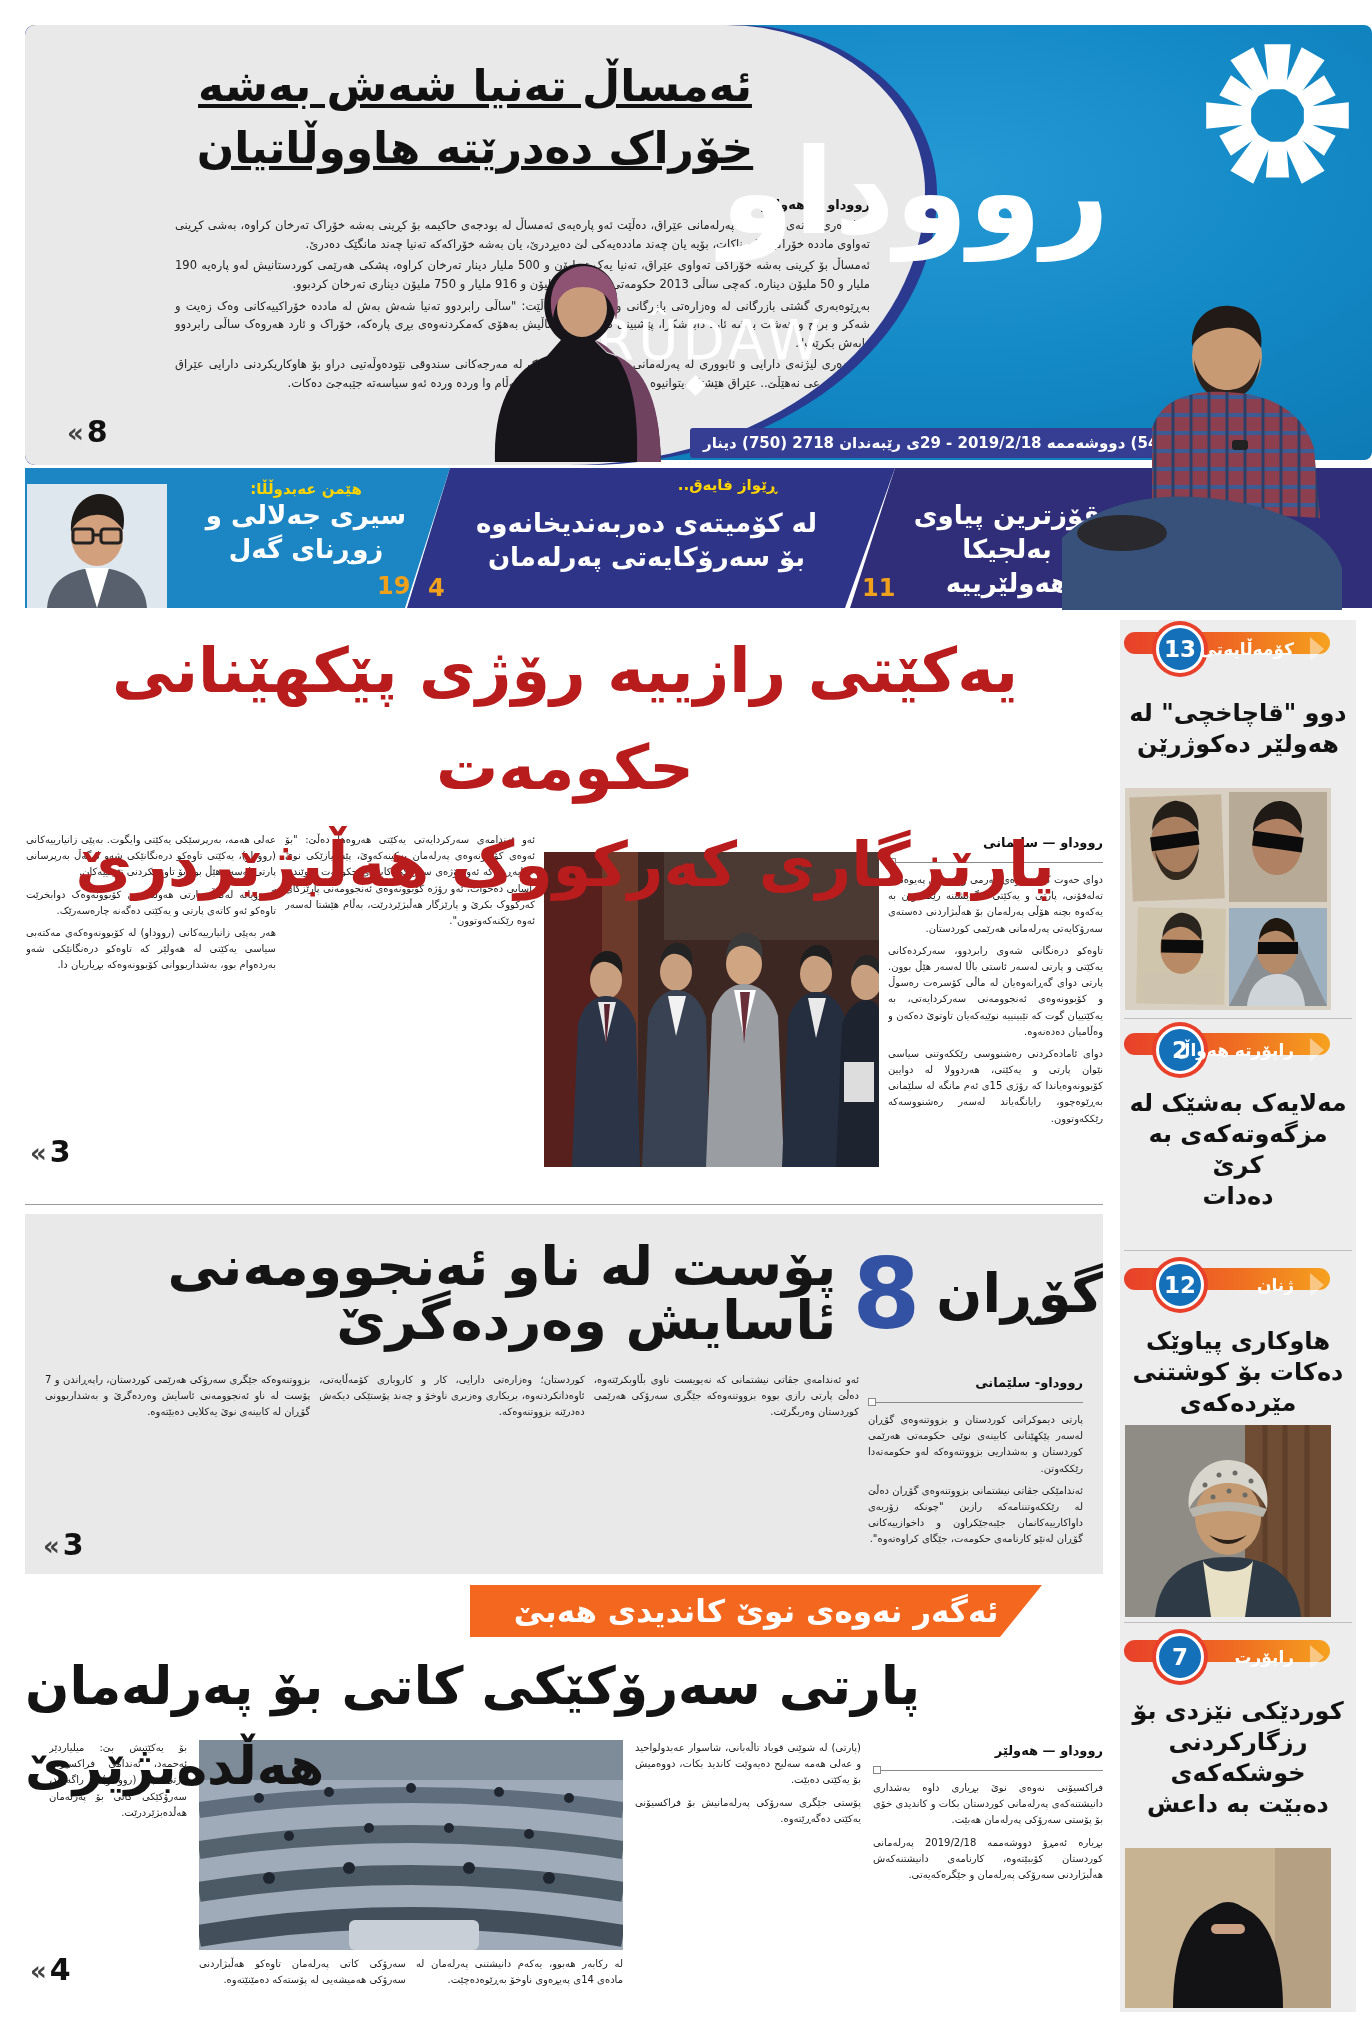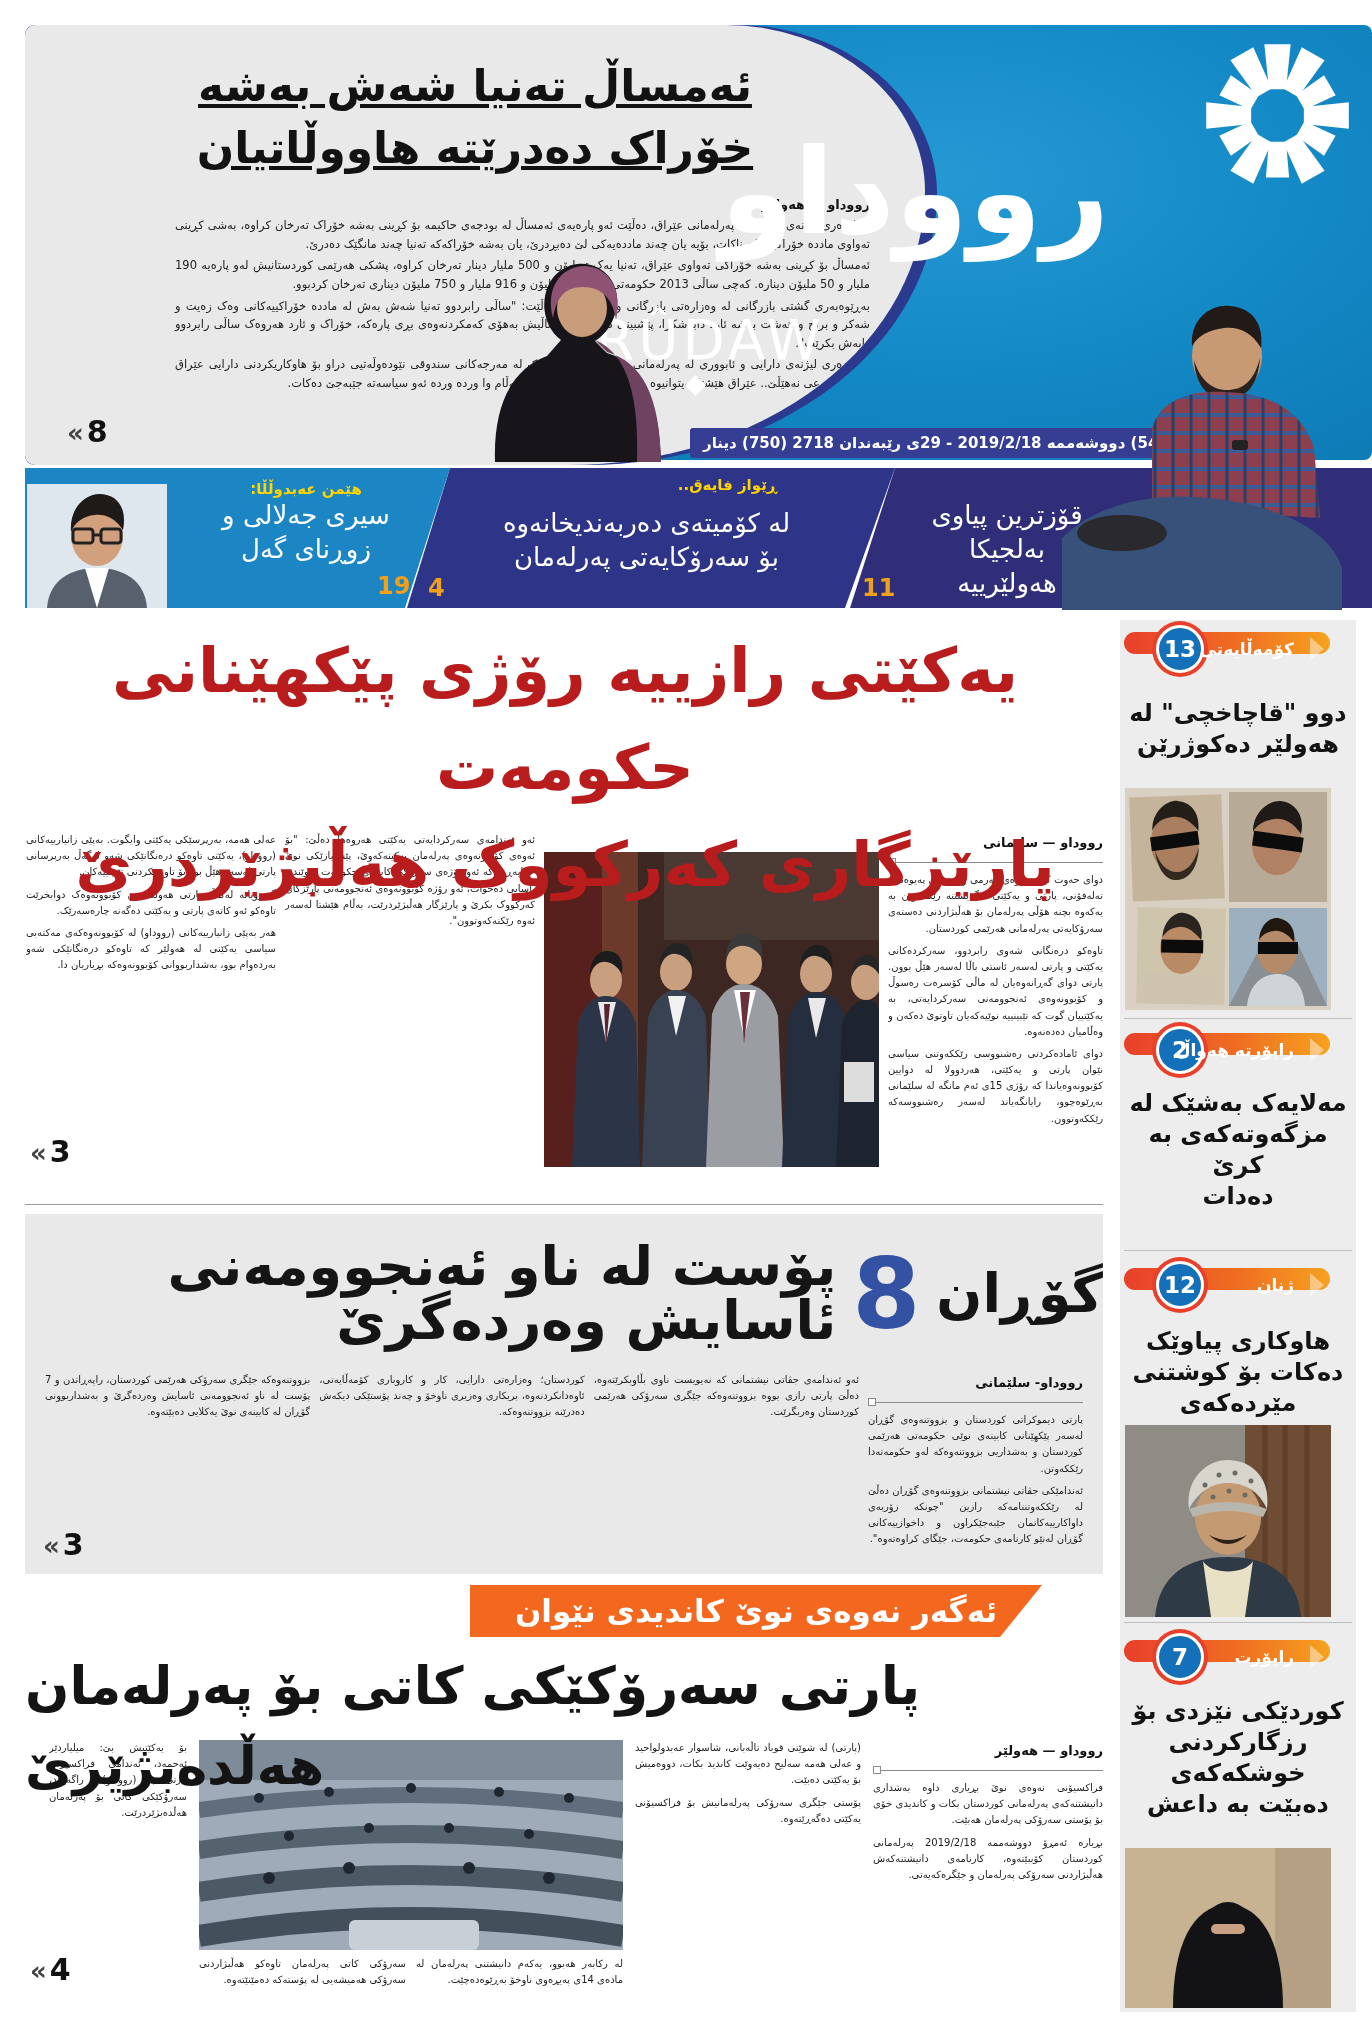--- a/index.html
+++ b/index.html
@@ -42,21 +42,21 @@
 
   
   .teaser{top:468px;height:140px;z-index:4;color:#fff;}
   .t1{left:25px;width:425px;background:#1b86c3;
       clip-path:polygon(0 0,100% 0,calc(100% - 45px) 100%,0 100%);}
   .t2{left:398px;width:497px;background:#2e3487;
       clip-path:polygon(52px 0,100% 0,calc(100% - 50px) 100%,9px 100%);}
   .t3{left:850px;width:522px;background:#302e78;
       clip-path:polygon(45px 0,100% 0,100% 100%,0 100%);}
   .kicker{color:#ffd400;font-weight:bold;font-size:15px;}
-  .t-head{color:#fff;font-weight:normal;font-size:26px;line-height:34px;text-align:center;}
+  .t-head{color:#fff;font-weight:bold;font-size:26px;line-height:34px;text-align:center;}
   .t-num{position:absolute;color:#f0a11c;font-weight:bold;font-size:24px;}
   .t1 .txt{position:absolute;left:150px;top:12px;width:262px;text-align:center;}
   .t1 .t-num{left:352px;bottom:8px;}
   .t2 .kicker{position:absolute;right:118px;top:8px;}
   .t2 .t-head{position:absolute;left:70px;right:70px;top:38px;}
   .t2 .t-num{left:30px;bottom:6px;}
   .t3 .t-head{position:absolute;left:42px;top:30px;width:230px;}
   .t3 .t-num{left:12px;bottom:6px;}
   .t1-photo{position:absolute;left:2px;bottom:0;width:140px;height:124px;}
 
@@ -322,21 +322,21 @@
       <div class="col wfl">
         <p>بزووتنەوەکە جێگری سەرۆکی هەرێمی کوردستان، راپەڕاندن و 7 پۆست لە ناو ئەنجوومەنی ئاسایش وەردەگرێ و بەشداربوونی گۆڕان لە کابینەی نوێ یەکلایی دەبێتەوە.</p>
       </div>
     </div>
     <div class="pageref pr-sec">
       <span class="g">«</span>
       <span class="n">3</span>
     </div>
   </div>
 
-  <div class="abs banner">ئەگەر نەوەی نوێ کاندیدی نێوان</div>
+  <div class="abs banner">ئەگەر نەوەی نوێ کاندیدی هەبێ</div>
   <div class="abs parl-h">پارتی سەرۆکێکی کاتی بۆ پەرلەمان هەڵدەبژێرێ</div>
 
   <div class="abs cols parl-cols">
     <div class="col w230">
       <div class="byline">رووداو — هەولێر</div>
       <div class="byline-rule"></div>
       <p>فراکسیۆنی نەوەی نوێ بڕیاری داوە بەشداری دانیشتنەکەی پەرلەمانی کوردستان بکات و کاندیدی خۆی بۆ پۆستی سەرۆکی پەرلەمان هەبێت.</p>
       <p>بڕیارە ئەمڕۆ دووشەممە 2019/2/18 پەرلەمانی کوردستان کۆببێتەوە، کارنامەی دانیشتنەکەش هەڵبژاردنی سەرۆکی پەرلەمان و جێگرەکەیەتی.</p>
     </div>
     <div class="col w226">

